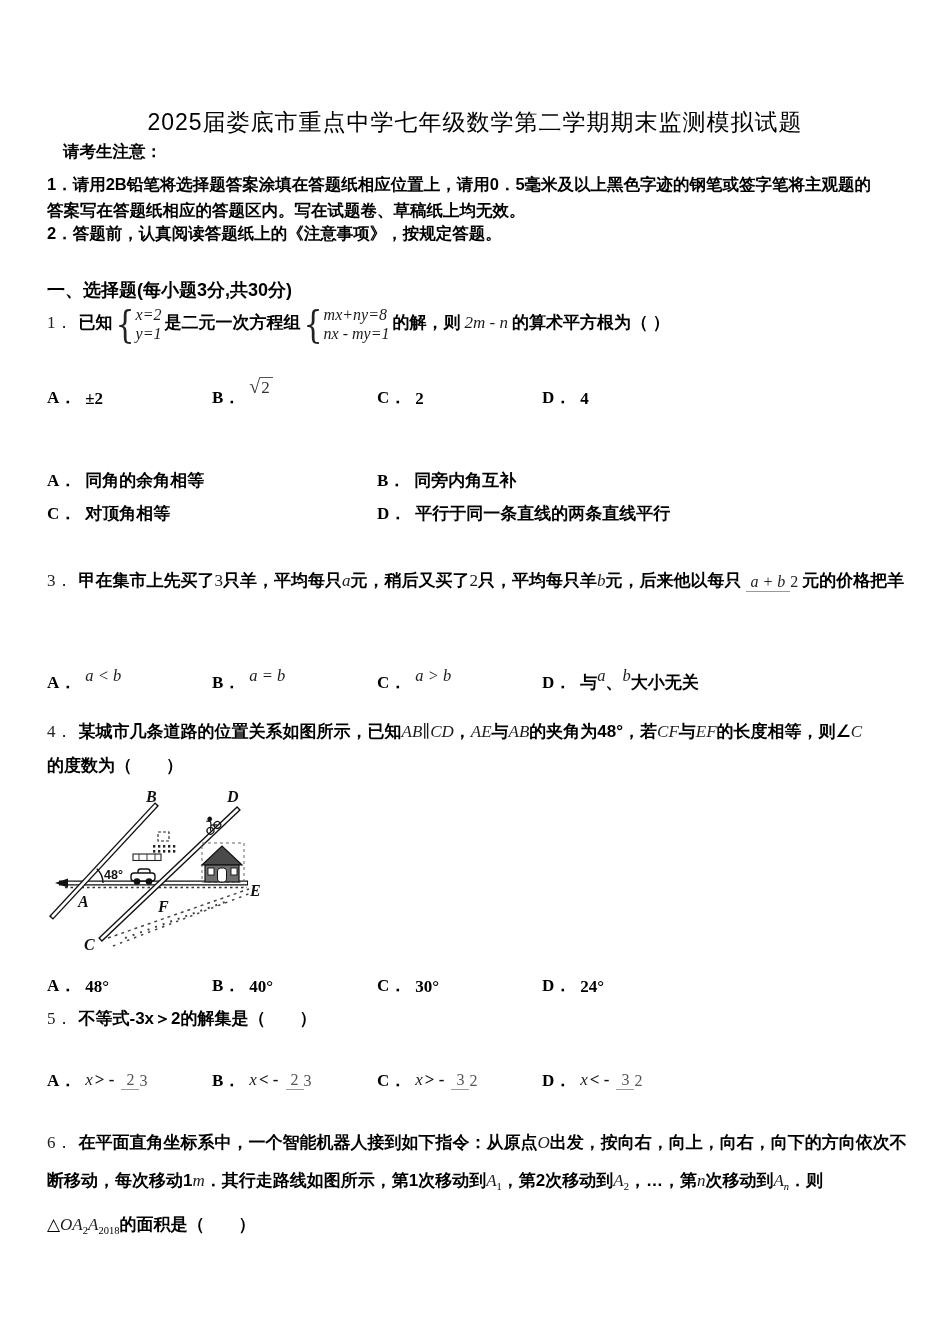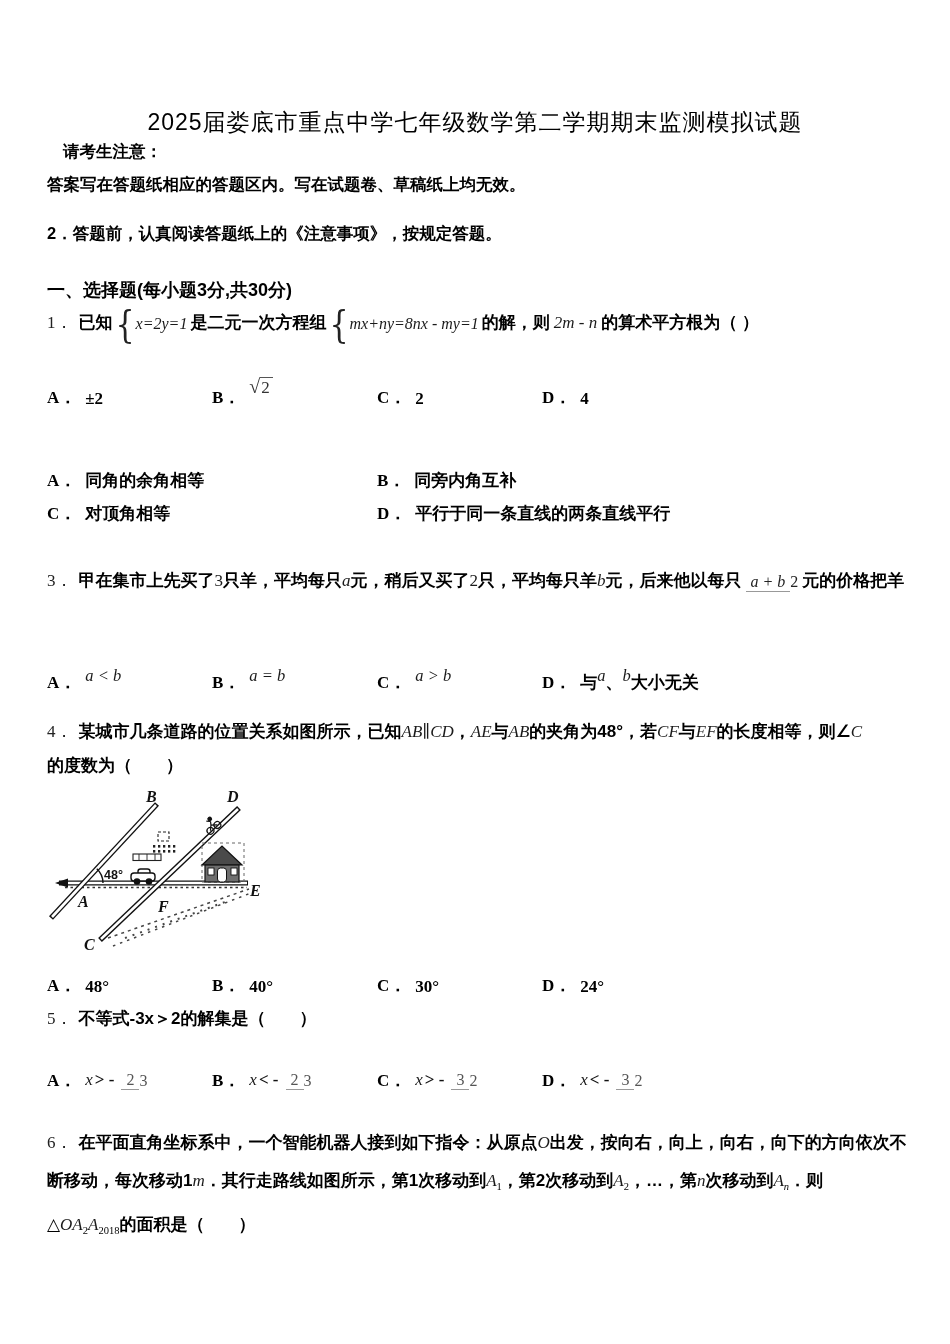--- a/index.html
+++ b/index.html
@@ -23,21 +23,21 @@
   .optrow.two{grid-template-columns:330px 1fr;}
   .ocell{display:flex;align-items:flex-end;}
   .olab{font-family:"Liberation Serif","DejaVu Serif",serif;font-weight:700;margin-right:9px;}
   .oval{font-family:"Liberation Serif","DejaVu Serif",serif;font-weight:700;}
   .ovalzh{font-weight:700;}
   .raise{position:relative;top:-8px;font-size:16.5px;}
   
   .sys{display:inline-flex;align-items:center;vertical-align:middle;margin:0 3px;}
   .brace{font-family:"DejaVu Serif",serif;font-weight:400;font-size:30px;color:#222;line-height:1;
          display:inline-block;transform:scaleY(1.25);}
-  .rows{display:inline-flex;flex-direction:row;margin-left:1px;line-height:19px;font-size:16px;text-align:left;}
+  .rows{display:inline-flex;flex-direction:column;margin-left:1px;line-height:19px;font-size:16px;text-align:left;}
   
   .sqrt{display:inline-flex;font-family:"Liberation Serif","DejaVu Serif",serif;font-weight:400;color:#333;
         font-size:17px;transform:translateY(-9px);}
   .rsign{font-size:20px;transform:translateY(-2px);}
   .rbody{border-top:1.5px solid #555;padding:0 3px 0 1px;}
   
   .frac{display:inline-flex;flex-direction:row;align-items:center;vertical-align:middle;
         line-height:19px;font-size:16px;margin:0 4px;}
   .fnum{border-bottom:1.5px solid #999;padding:0 5px;}
   .frac.d .fnum,.frac.d .fden{color:#222;}
@@ -51,20 +51,21 @@
 </head>
 <body>
 
 <div class="page">
 
   <div class="abs title">2025届娄底市重点中学七年级数学第二学期期末监测模拟试题</div>
 
   <div class="abs h16" style="left:63px;top:141px;">请考生注意：</div>
 
   <div class="abs noticeblock h16">
+    <div>1．请用2B铅笔将选择题答案涂填在答题纸相应位置上，请用0．5毫米及以上黑色字迹的钢笔或签字笔将主观题的</div>
     <div>答案写在答题纸相应的答题区内。写在试题卷、草稿纸上均无效。</div>
   </div>
 
   <div class="abs h16" style="left:47px;top:223px;">2．答题前，认真阅读答题纸上的《注意事项》，按规定答题。</div>
 
   <div class="abs sec">一、选择题(每小题3分,共30分)</div>
 
   <div class="abs stem" style="top:303px;line-height:40px;">
     <span class="qnum">1．</span><span>已知</span><span class="sys">
         <span class="brace">{</span>

